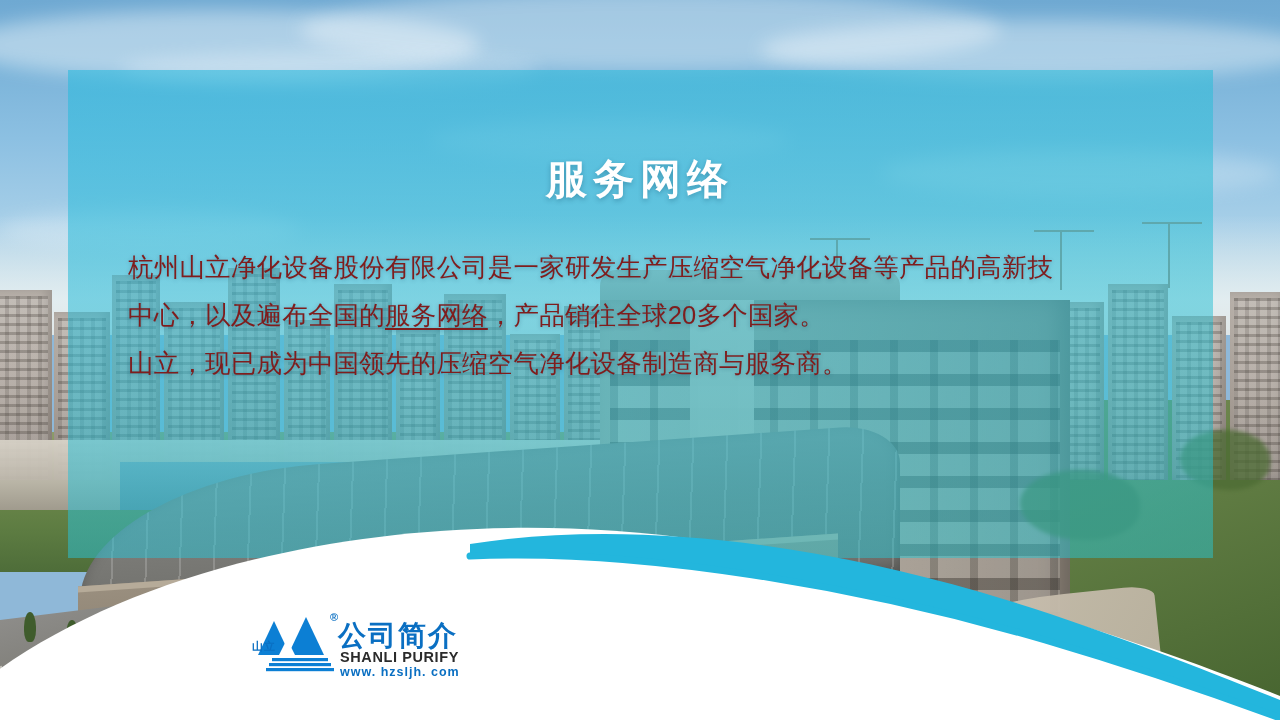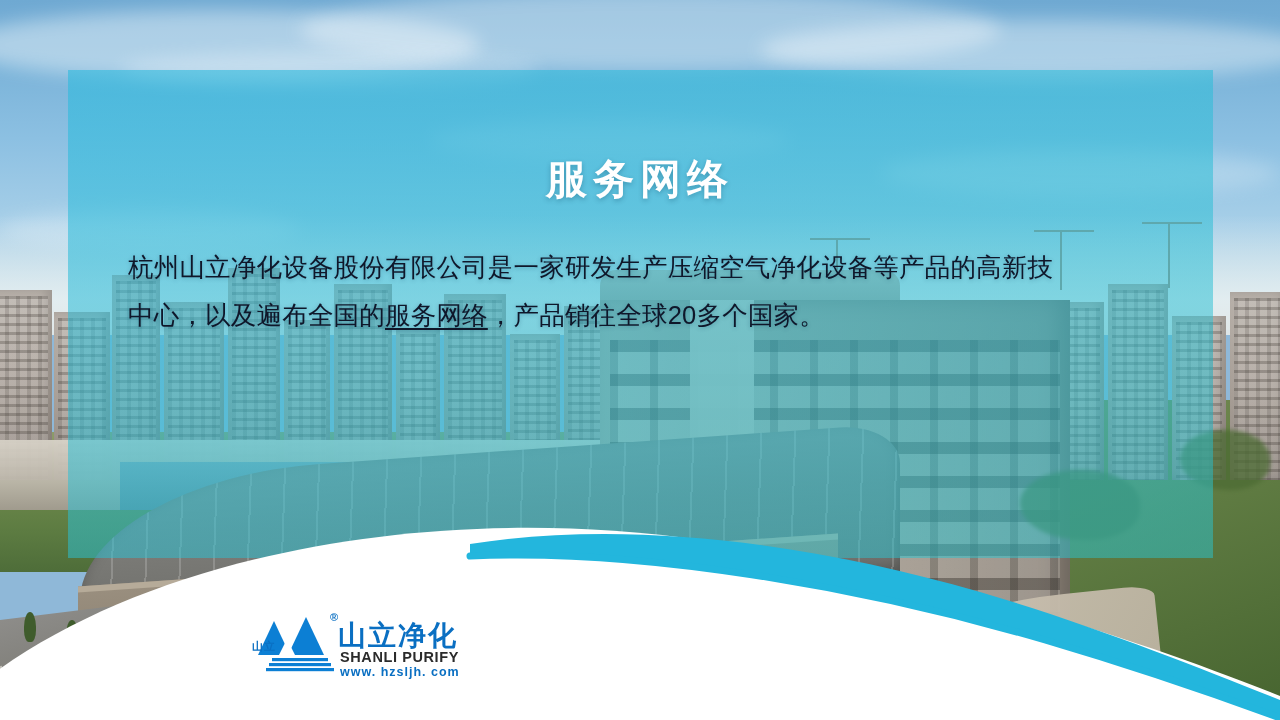--- a/index.html
+++ b/index.html
@@ -91,21 +91,21 @@
 
   
   .panel{position:absolute;left:68px;top:70px;width:1145px;height:488px;
          background:linear-gradient(170deg,rgba(47,186,222,.62) 0%,rgba(44,190,214,.55) 45%,rgba(42,196,206,.50) 100%);
          mix-blend-mode:normal;}
 
   
   .title{position:absolute;left:0;top:152px;width:1280px;text-align:center;
          color:#ffffff;font-size:41px;font-weight:bold;letter-spacing:6px;
          text-shadow:0 2px 5px rgba(0,60,90,.30);}
-  .body{position:absolute;left:128px;top:243px;width:978px;color:#0f172a;
+  .body{position:absolute;left:128px;top:243px;width:978px;color:#7f1d1d;
         font-size:25.5px;line-height:48px;letter-spacing:.2px;
         text-shadow:0 1px 4px rgba(0,60,90,.30);}
   .body .ln{display:block;white-space:nowrap;}
   .ul{text-decoration:underline;text-underline-offset:4px;margin-top:40px;}
 
   
   .bottomart{position:absolute;left:0;top:0;width:1280px;height:720px;pointer-events:none;}
 
   
   .logo{position:absolute;left:252px;top:607px;width:212px;height:76px;}
@@ -198,20 +198,21 @@
     <div class="shrub" style="left:1020px;top:470px;width:120px;height:70px;"></div>
   </div>
 
   <div class="panel"></div>
 
   <div class="title">服务网络</div>
 
   <div class="body">
     <span class="ln">杭州山立净化设备股份有限公司是一家研发生产压缩空气净化设备等产品的高新技</span>
     <span class="ln">中心，以及遍布全国的<span class="ul">服务网络</span>，产品销往全球20多个国家。</span>
+    <span class="ln">山立，现已成为中国领先的压缩空气净化设备制造商与服务商。</span>
   </div>
 
   <svg class="bottomart" viewBox="0 0 1280 720">
     <path d="M -40 720 L -40 700 C 120 560 420 500 700 540 C 950 576 1140 640 1290 700 L 1290 720 Z" fill="#ffffff"></path>
     <path d="M -20 720 L -20 706 C 150 566 430 512 720 556 C 970 594 1150 650 1300 706 L 1300 720 Z" fill="#ffffff"></path>
     <path d="M 470 556 C 640 548 860 586 1045 640 C 1140 668 1220 696 1280 718
              L 1280 700 C 1200 668 1090 624 980 592 C 800 540 620 520 470 544 Z" fill="#23b6dd"></path>
     <path d="M 470 556 C 640 548 860 586 1045 640 C 1140 668 1220 696 1280 718" fill="none" stroke="#23b6dd" stroke-width="7" stroke-linecap="round"></path>
   </svg>
 
@@ -219,18 +220,18 @@
     <svg class="mark" viewBox="0 0 86 66">
       <polygon points="6,46 22,12 38,46" fill="#0c7fd4"></polygon>
       <polygon points="36,46 54,8 72,46" fill="#0c7fd4"></polygon>
       <polygon points="27,46 35,30 43,46" fill="#ffffff"></polygon>
       <rect x="20" y="49" width="56" height="3.2" fill="#0c7fd4"></rect>
       <rect x="17" y="54" width="62" height="3.2" fill="#0c7fd4"></rect>
       <rect x="14" y="59" width="68" height="3.2" fill="#0c7fd4"></rect>
     </svg>
     <span class="reg">®</span>
     <span class="sml">山立</span>
-    <span class="cn">山立净化</span>
+    <span class="cn">公司简介</span>
     <span class="en">SHANLI PURIFY</span>
     <span class="url">www. hzsljh. com</span>
   </div>
 
 </div>
 
 </body></html>

